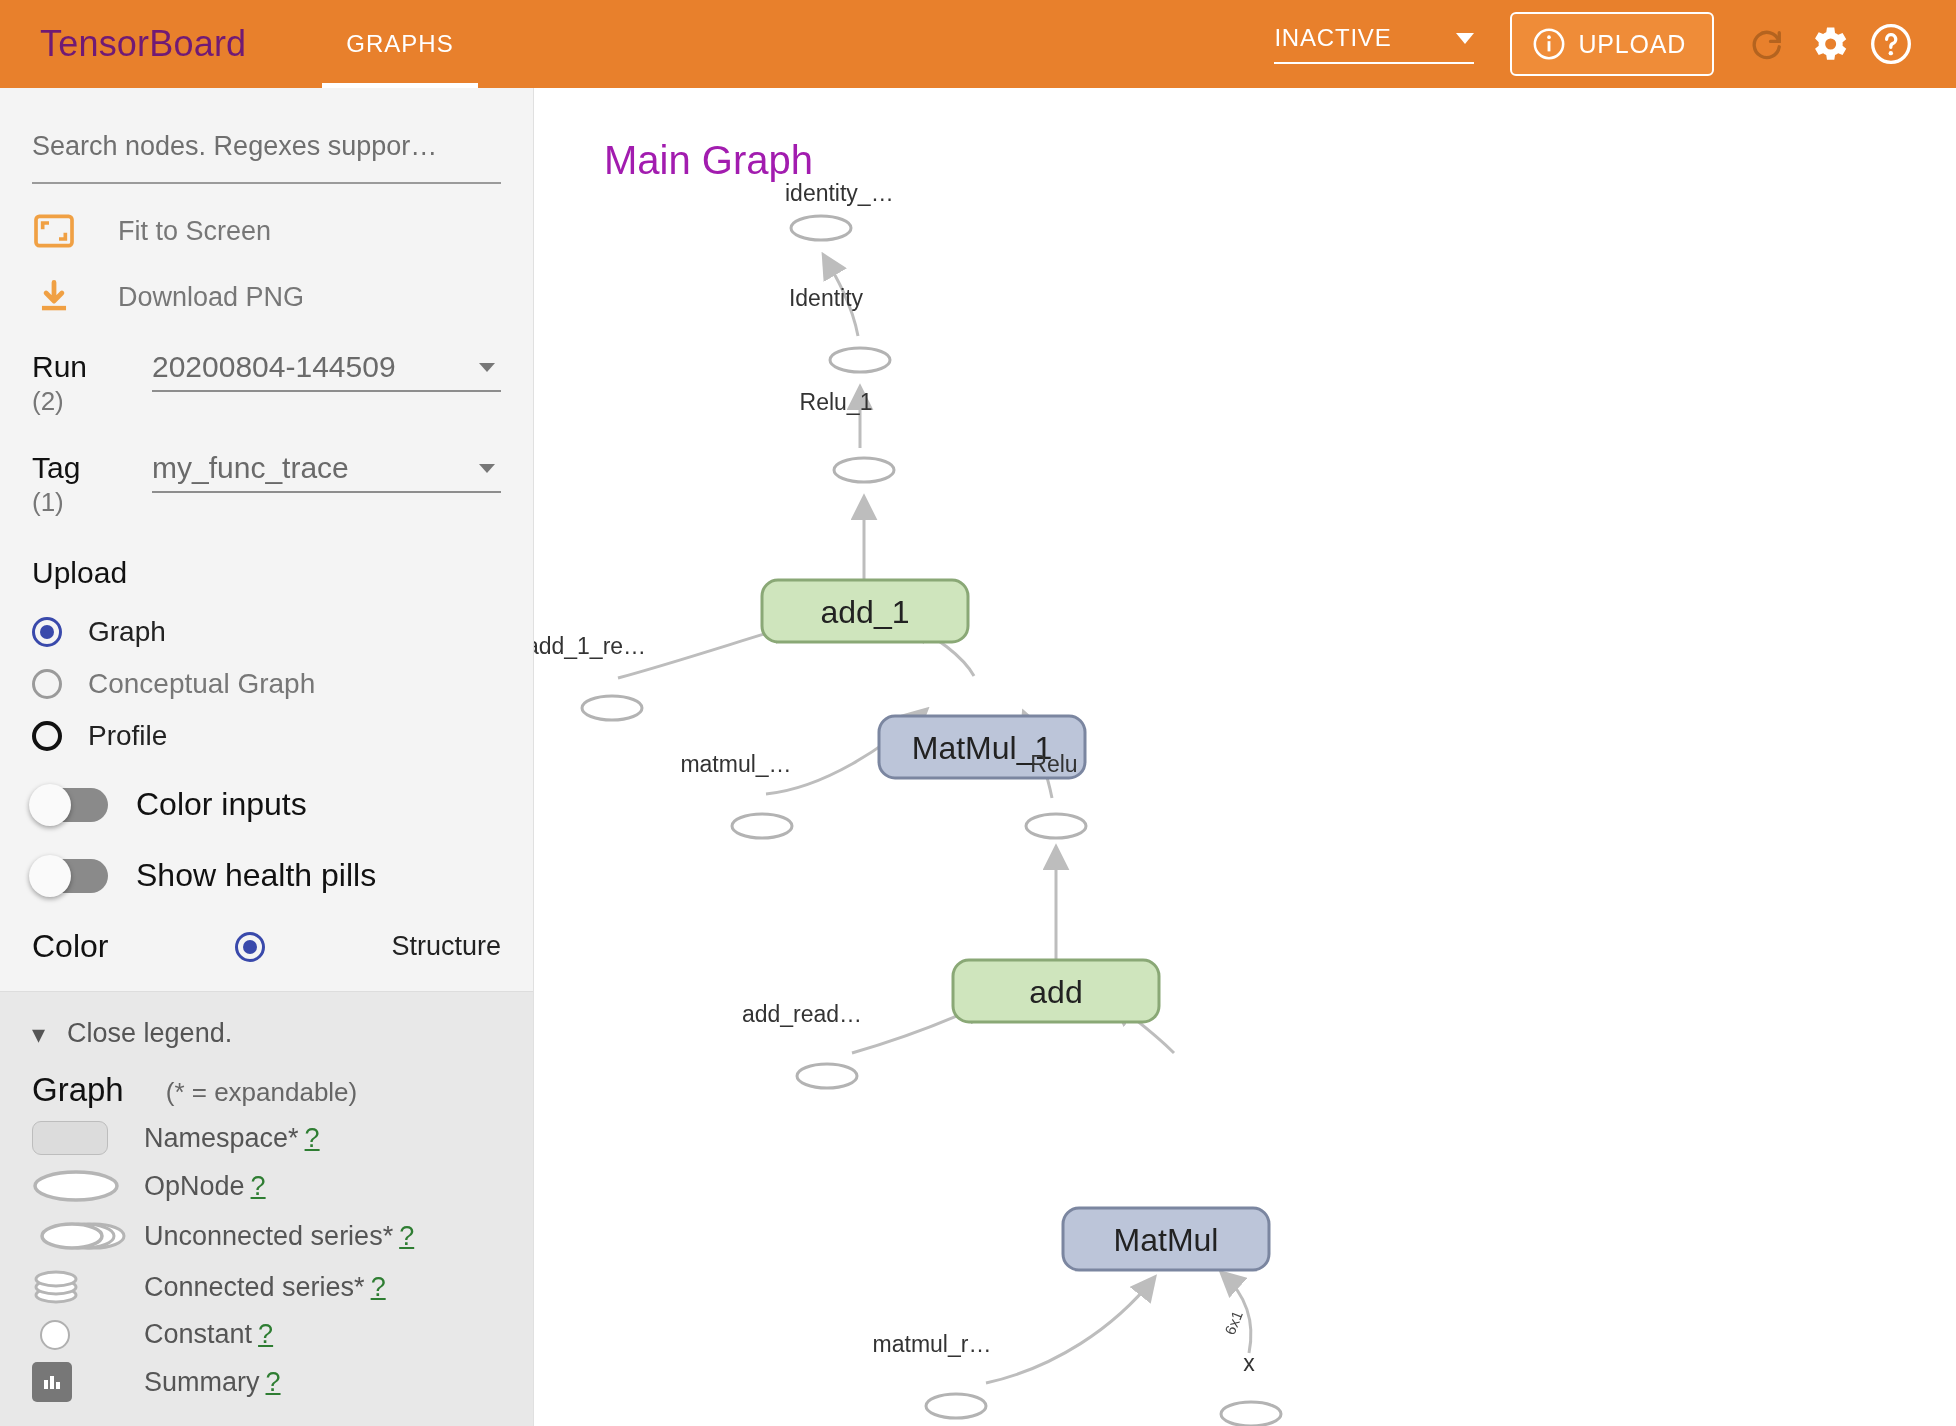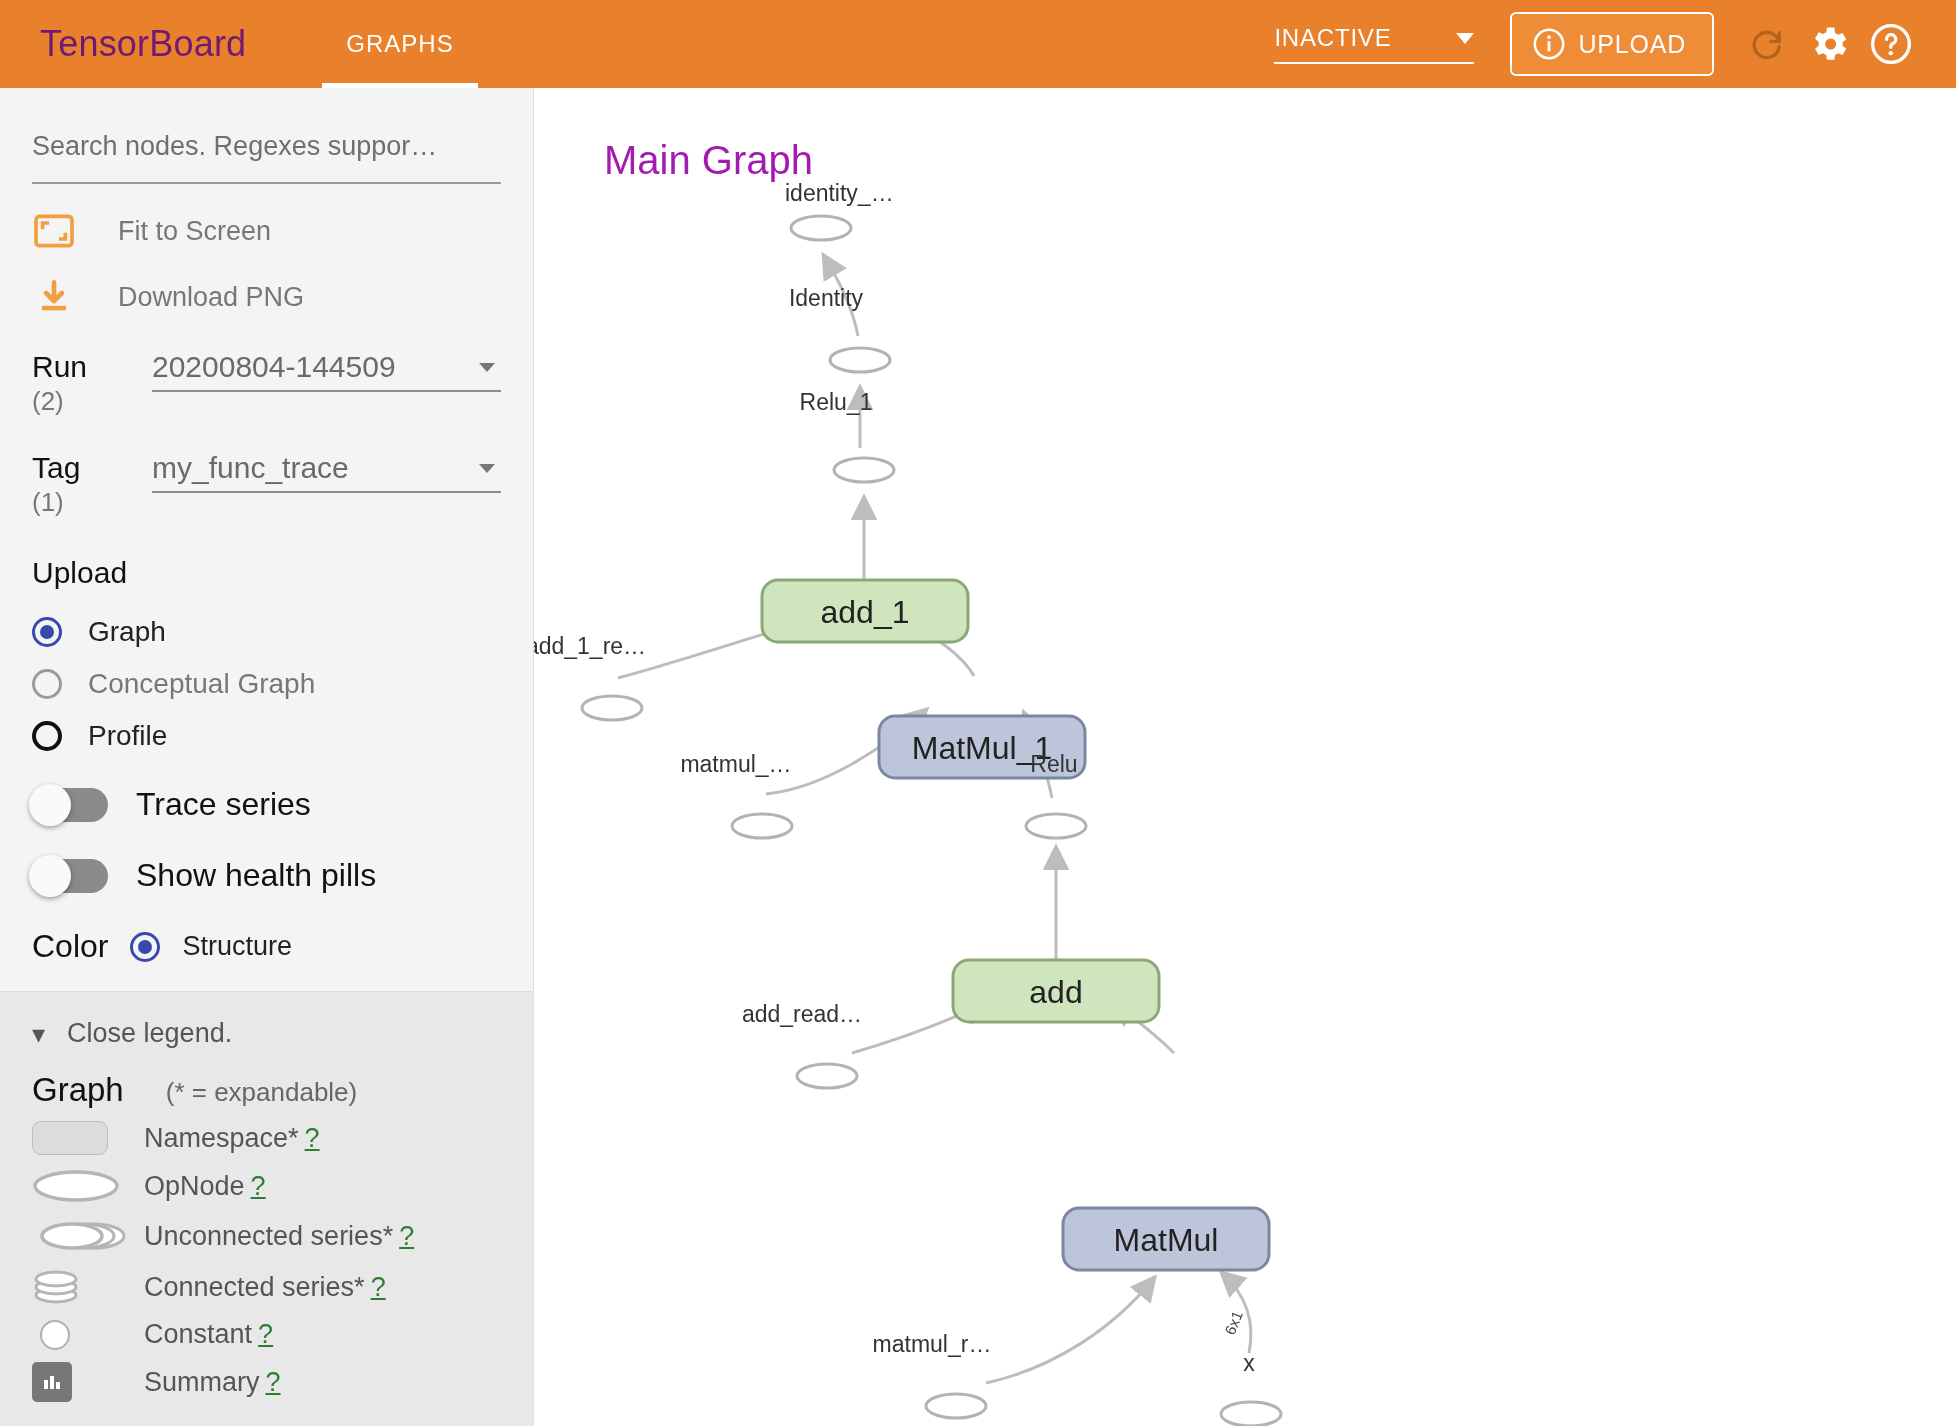--- a/index.html
+++ b/index.html
@@ -125,21 +125,21 @@
     width: 76px; height: 34px; border-radius: 17px;
     background: #8a8a8a; position: relative; flex: 0 0 76px;
   }
   .toggle .knob {
     position: absolute; left: -3px; top: -4px;
     width: 42px; height: 42px; border-radius: 50%;
     background: #fafafa; box-shadow: 0 2px 5px rgba(0,0,0,.35);
   }
   .toggle-label { font-size: 32px; color: #111; }
 
-  .color-row { display: flex; align-items: center; gap: 22px; margin: 34px 0 26px; }
+  .color-row { display: flex; align-items: center; gap: 22px; margin: 34px 0 26px; justify-content: space-between; }
   .color-label { font-size: 32px; color: #111; }
   .color-opt-label { font-size: 27px; color: #222; }
 
   
   .legend {
     background: #e8e8e8; border-top: 1px solid #ddd;
     padding: 26px 32px 0; flex: 1; min-height: 0; overflow: hidden;
   }
   .legend-close { display: flex; align-items: center; gap: 22px; cursor: pointer; }
   .legend-close .txt { font-size: 27px; color: #555; }
@@ -290,21 +290,21 @@
           <div class="radio-row">
             <span class="radio dark"></span>
             <span class="radio-label">Profile</span>
           </div>
         </div>
 
         <div class="toggle-row">
           <span class="toggle">
               <span class="knob"></span>
             </span>
-          <span class="toggle-label">Trace series</span>
+          <span class="toggle-label">Color inputs</span>
         </div>
 
         <div class="toggle-row">
           <span class="toggle">
               <span class="knob"></span>
             </span>
           <span class="toggle-label">Show health pills</span>
         </div>
 
         <div class="color-row">

